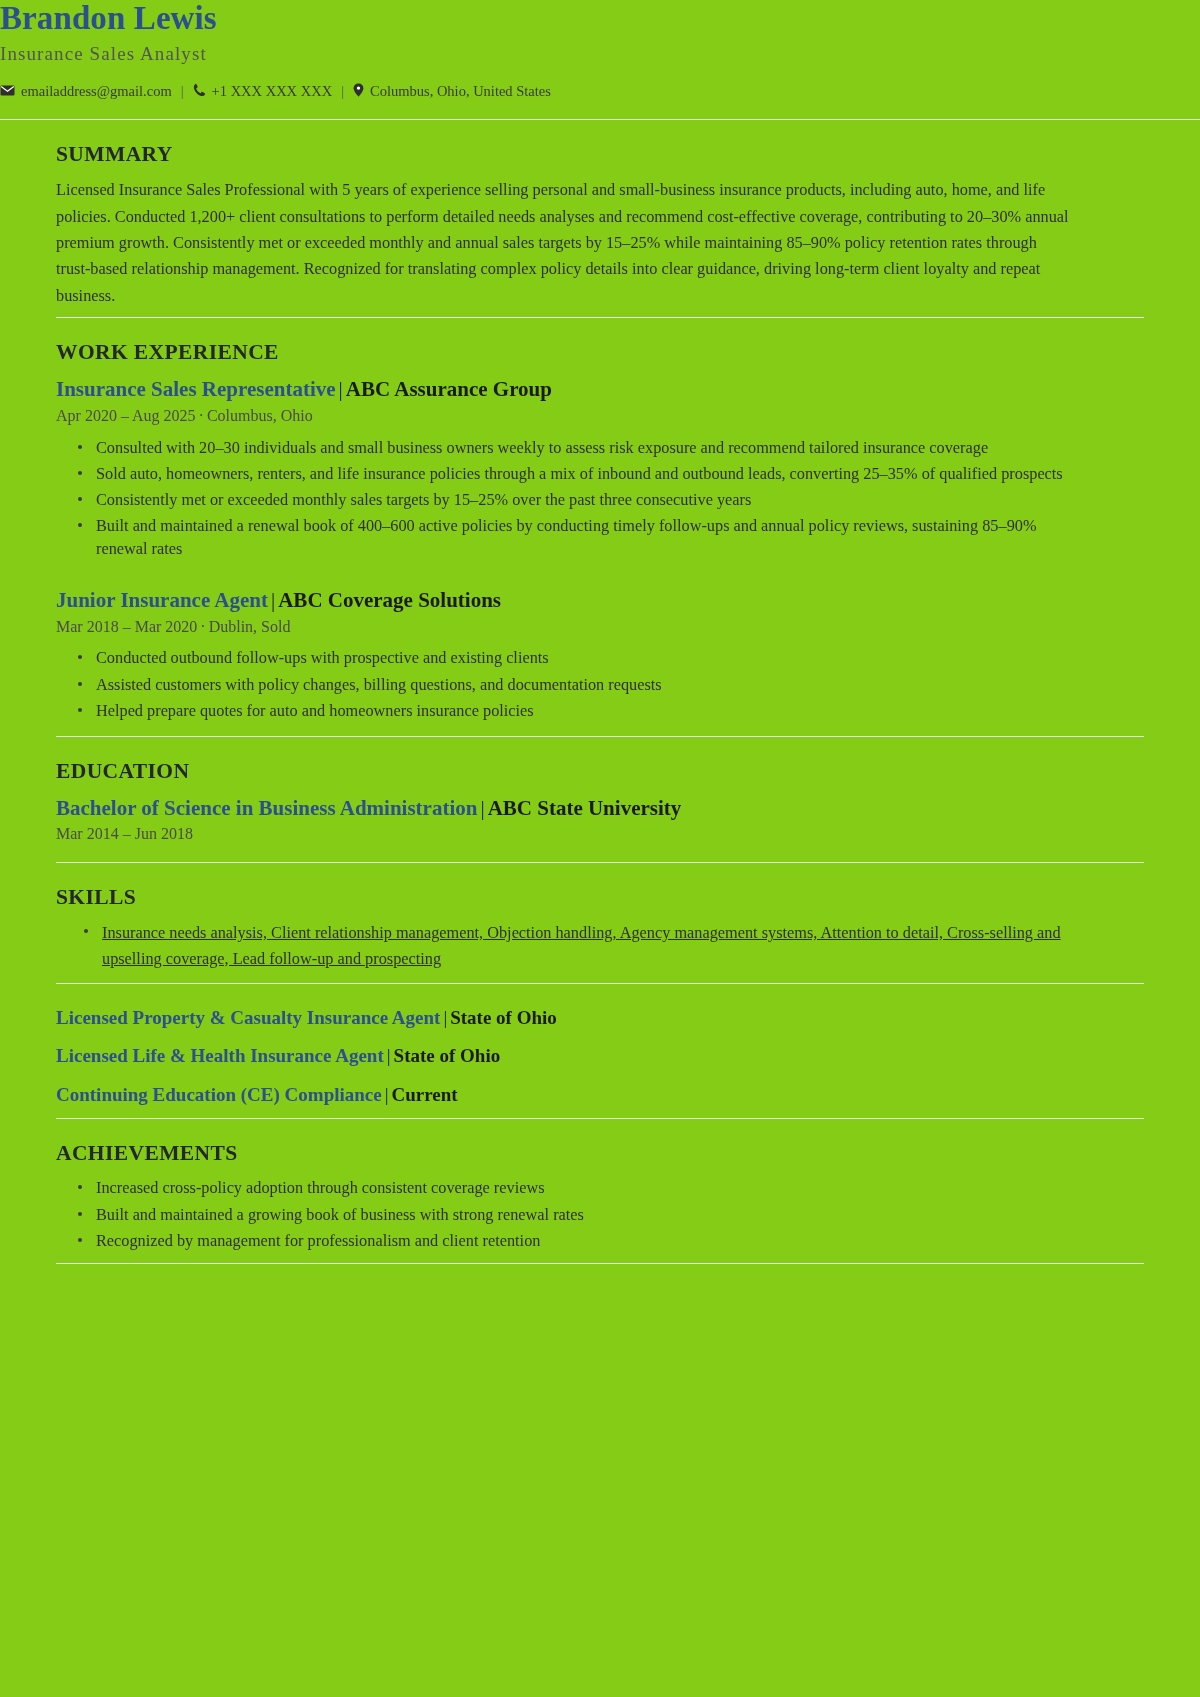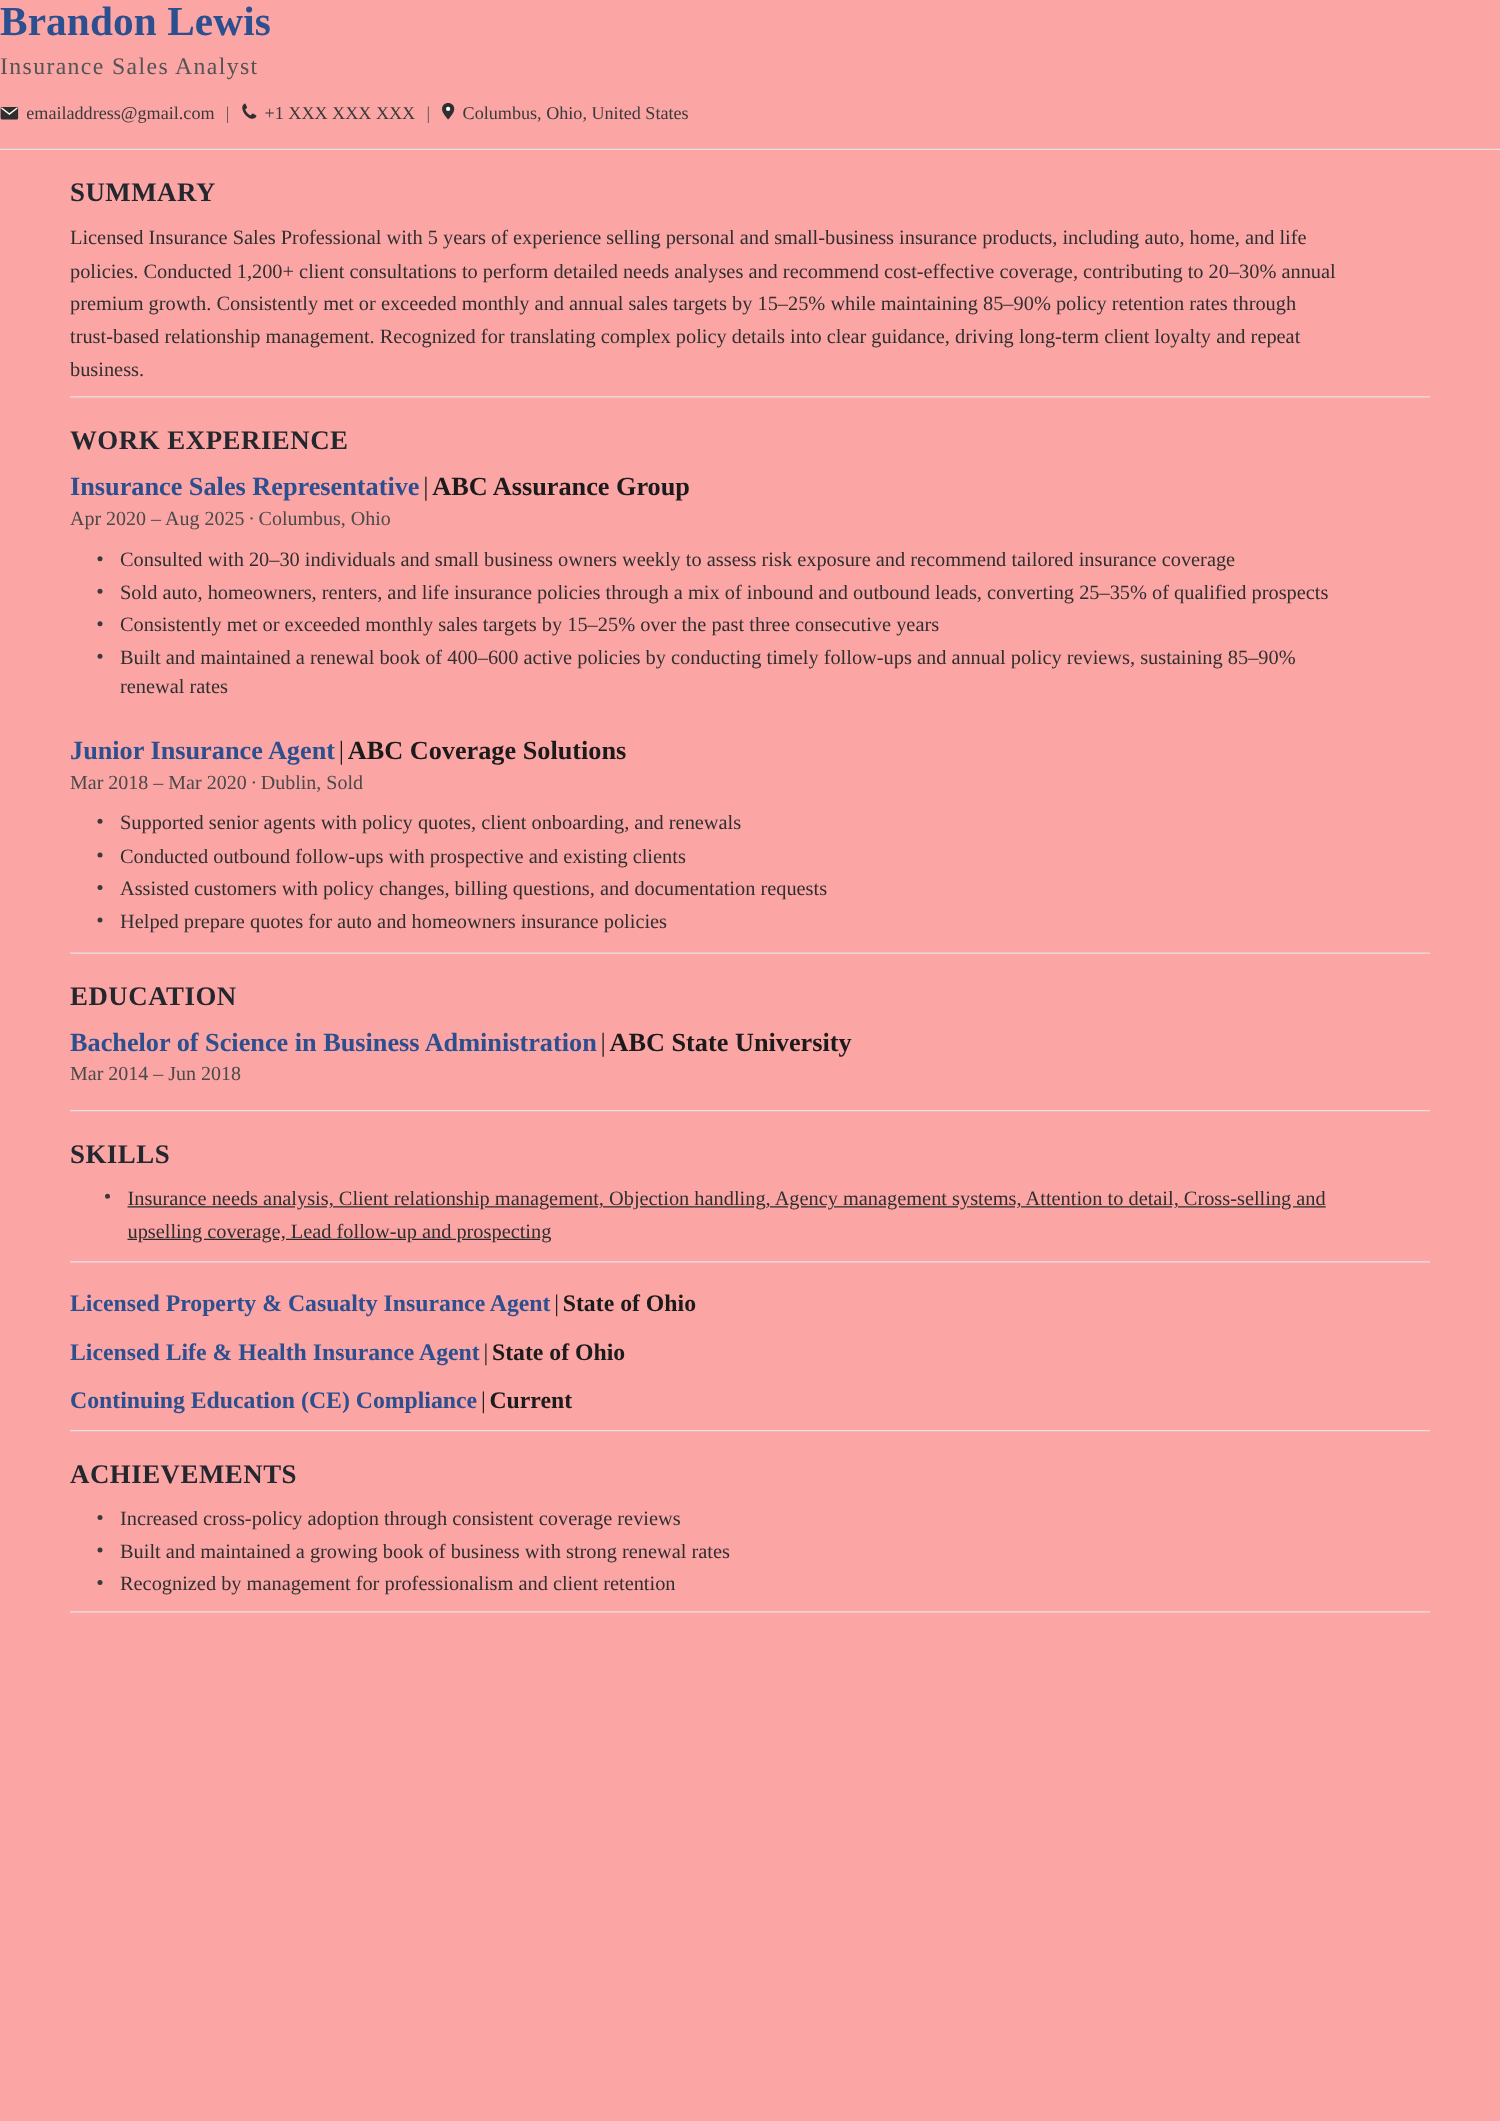--- a/index.html
+++ b/index.html
@@ -14,21 +14,21 @@
     color: #2b2b2b;
     position: relative;
     overflow: hidden;
   }
 
   .page {
     width: 1200px;
     height: 1697px;
     box-sizing: border-box;
     padding: 0;
-    background: #fca5a5;
+    background: #84cc16;
   }
 
   .content {
     padding: 52px 130px 0 56px;
   }
 
   
   .hdr-name {
     font-size: 33px;
     font-weight: bold;
@@ -241,21 +241,20 @@
     </div>
 
     <div class="entry">
       <div class="entry-head">
         <span class="entry-role">Junior Insurance Agent</span><span class="entry-bar">|</span><span class="entry-org">ABC Coverage Solutions</span>
       </div>
       <div class="entry-meta">
         <span>Mar 2018 – Mar 2020</span><span class="dot-sep">·</span><span>Dublin, Sold</span>
       </div>
       <ul class="bullets">
-        <li>Supported senior agents with policy quotes, client onboarding, and renewals</li>
         <li>Conducted outbound follow-ups with prospective and existing clients</li>
         <li>Assisted customers with policy changes, billing questions, and documentation requests</li>
         <li>Helped prepare quotes for auto and homeowners insurance policies</li>
       </ul>
     </div>
   </section>
 
   <div class="sec-rule"></div>
 
   <section>

